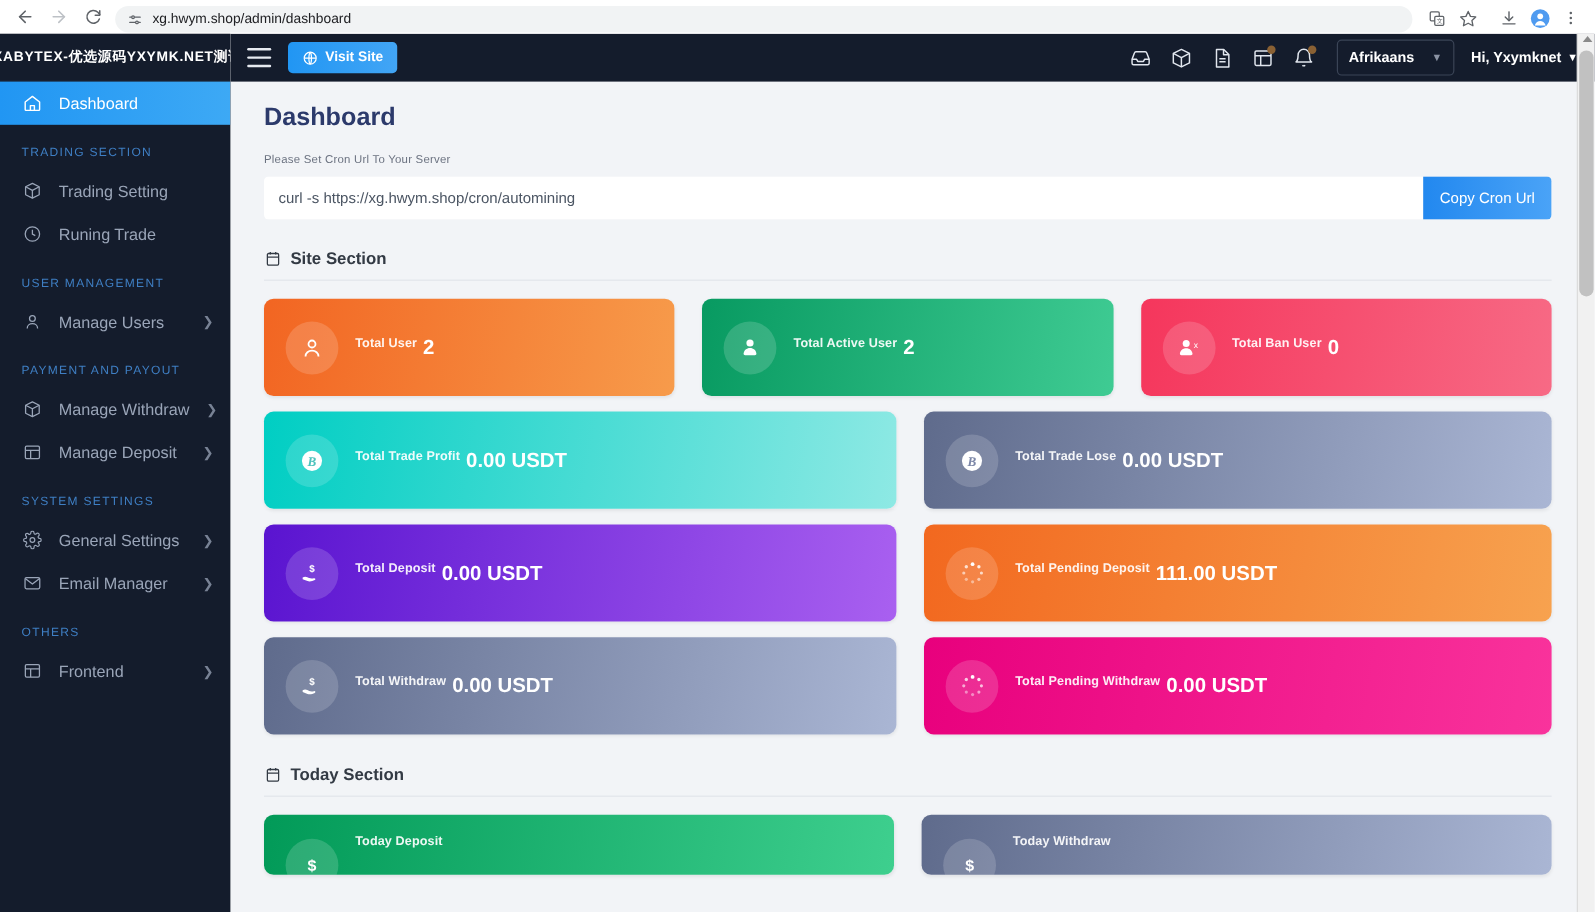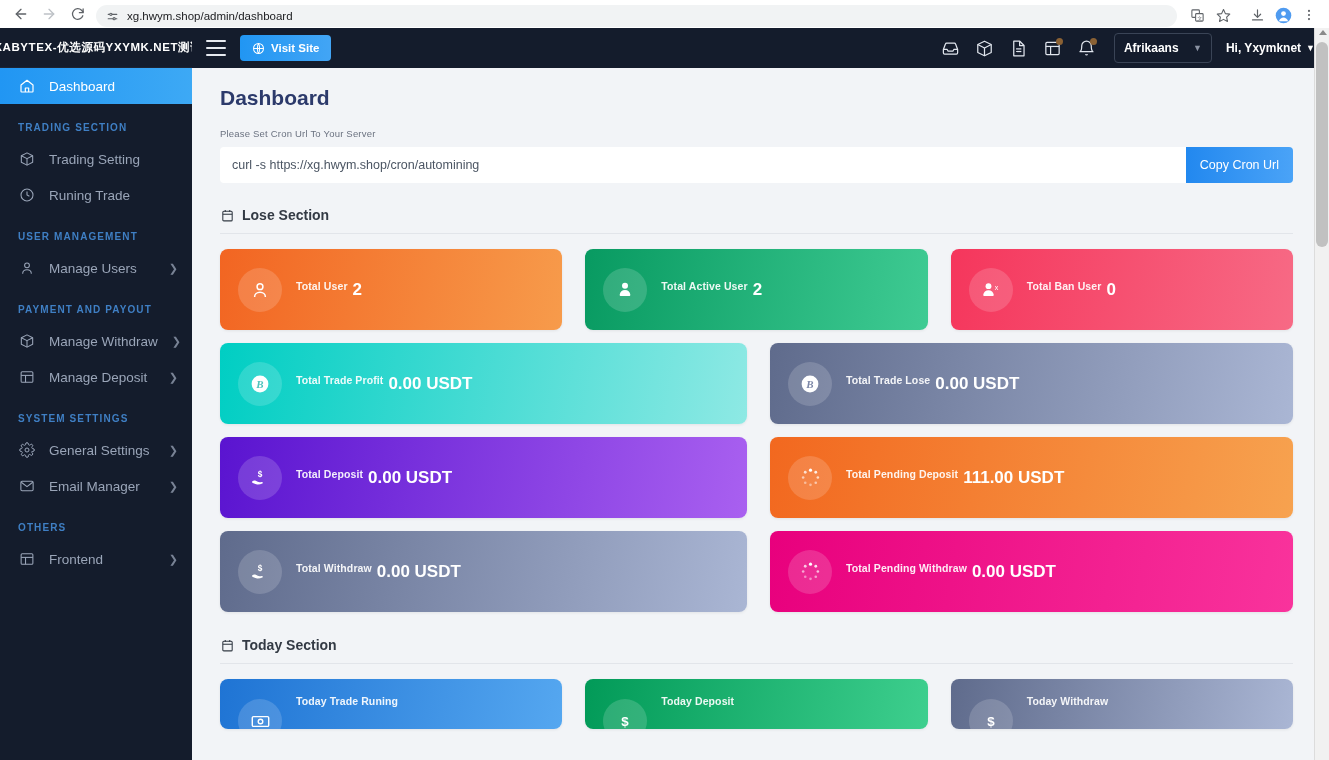--- a/index.html
+++ b/index.html
@@ -96,21 +96,21 @@
   .menu-item .mi-icon {
     width: 17px; height: 17px;
     display: flex; align-items: center; justify-content: center;
     flex: 0 0 17px;
   }
   .menu-item .mi-label { flex: 1; white-space: nowrap; }
   .menu-item .mi-caret { font-size: 11px; opacity: .75; }
   .menu-cat {
     color: #3f7fc4;
     font-size: 10px;
-    font-weight: bold;
+    font-weight: normal;
     letter-spacing: 1.1px;
     padding: 18px 14px 8px 18px;
     text-transform: uppercase;
   }
 
   
   .main {
     flex: 1;
     height: 732px;
     display: flex; flex-direction: column;
@@ -564,21 +564,21 @@
 
       <div class="section-head">
         <span style="display:flex">
           <svg width="15" height="15" viewBox="0 0 24 24" fill="none" stroke="#333a44" stroke-width="1.7" stroke-linejoin="round">
               <rect x="4.5" y="5.2" width="15" height="15.4" rx="1.6"></rect>
               <line x1="4.5" y1="10" x2="19.5" y2="10"></line>
               <line x1="8.4" y1="3.2" x2="8.4" y2="6.4"></line>
               <line x1="15.6" y1="3.2" x2="15.6" y2="6.4"></line>
             </svg>
         </span>
-        <span>Lose Section</span>
+        <span>Site Section</span>
       </div>
       <div class="section-rule"></div>
 
       <div class="card-row">
         <div class="stat-card w-third g-orange">
           <div class="circ">
             <svg width="20" height="20" viewBox="0 0 24 24" fill="none" stroke="#fff" stroke-width="1.8">
                 <circle cx="12" cy="8" r="3.5"></circle>
                 <path d="M5.5 20.5c0-3.5 2.9-5.9 6.5-5.9s6.5 2.4 6.5 5.9"></path>
               </svg>
@@ -715,32 +715,20 @@
               <line x1="4.5" y1="10" x2="19.5" y2="10"></line>
               <line x1="8.4" y1="3.2" x2="8.4" y2="6.4"></line>
               <line x1="15.6" y1="3.2" x2="15.6" y2="6.4"></line>
             </svg>
         </span>
         <span>Today Section</span>
       </div>
       <div class="section-rule"></div>
 
       <div class="card-row">
-        <div class="stat-card today-card w-third g-blue">
-          <div class="circ">
-            <svg width="21" height="21" viewBox="0 0 24 24" fill="none" stroke="#fff" stroke-width="1.6">
-                <rect x="2.6" y="6.4" width="18.8" height="11.2" rx="1.4"></rect>
-                <circle cx="12" cy="12" r="2.6"></circle>
-              </svg>
-          </div>
-          <div class="stat-text">
-            <div class="stat-label">Today Trade Runing</div>
-            <div class="stat-value"></div>
-          </div>
-        </div>
         <div class="stat-card today-card w-third g-green2">
           <div class="circ">
             <svg width="20" height="20" viewBox="0 0 24 24">
                 <text x="12" y="18" font-size="16" font-weight="bold" text-anchor="middle" fill="#fff" font-family="Liberation Sans">$</text>
               </svg>
           </div>
           <div class="stat-text">
             <div class="stat-label">Today Deposit</div>
             <div class="stat-value"></div>
           </div>

